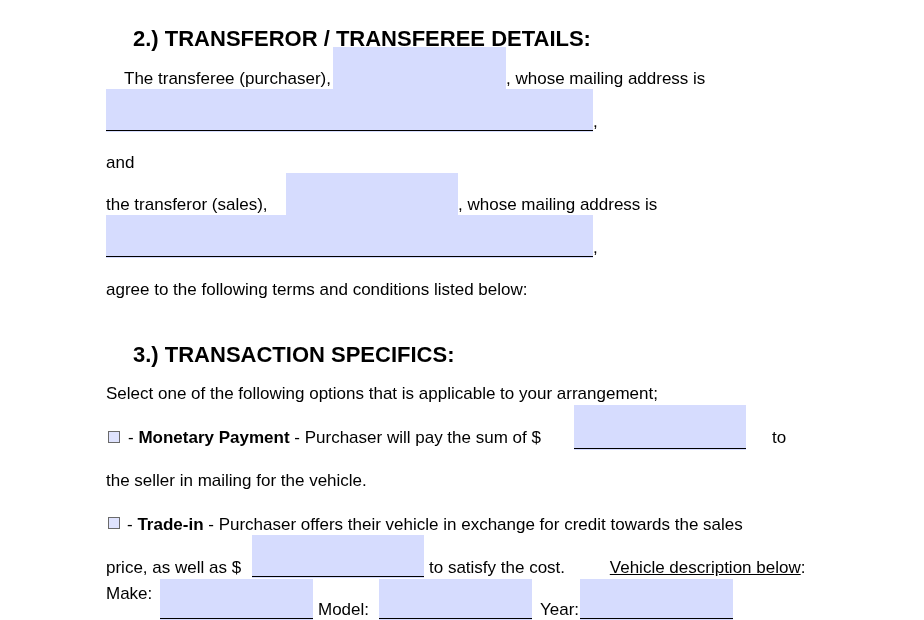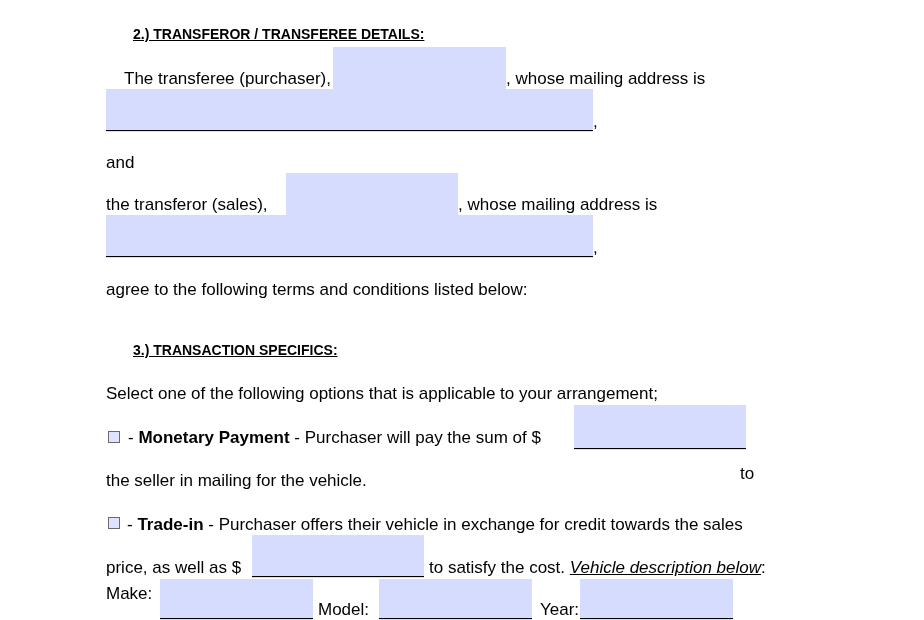--- a/index.html
+++ b/index.html
@@ -3,34 +3,34 @@
 <meta charset="utf-8">
 <style>
   html, body { margin:0; padding:0; }
   body {
     width:924px; height:620px; overflow:hidden; background:#ffffff;
     position:relative;
     font-family:"Liberation Sans", "DejaVu Sans", sans-serif;
     color:#000;
   }
   .abs { position:absolute; white-space:nowrap; }
-  .heading { font-weight:bold; font-size:14px;text-decoration:underline; }
+  .heading { font-weight:bold; font-size:22px; }
   .txt { font-size:17px; }
   .field {
     position:absolute; background:#d6dcfe;
   }
   .uline {
     position:absolute; border-bottom:1px solid #000; height:0;
   }
   .chk {
     position:absolute; width:12px; height:12px;
     background:#dfe3fe; border:1px solid #6a6a6a; box-sizing:border-box;
   }
   b { font-weight:bold; }
-  .it-u { font-style:italic; text-decoration:underline; }
+  .it-u { text-decoration:underline;margin-left:40px; }
 </style>
 </head>
 <body>
 
 <div class="abs heading" style="left:133px; top:26px;">2.) TRANSFEROR / TRANSFEREE DETAILS:</div>
 
 <div class="abs txt" style="left:124px; top:69px;">The transferee (purchaser),</div>
 <div class="field" style="left:333px; top:47px; width:173px; height:44px;"></div>
 <div class="uline" style="left:333px; top:89px; width:173px;"></div>
 <div class="abs txt" style="left:506px; top:69px;">, whose mailing address is</div>
@@ -57,21 +57,21 @@
 <div class="abs txt" style="left:106px; top:384px;">Select one of the following options that is applicable to your arrangement;</div>
 
 <div class="chk" style="left:108px; top:431px;"></div>
 <div class="abs txt" style="left:128px; top:428px;">
   <span>-</span>
   <b>Monetary Payment</b>
   <span>- Purchaser will pay the sum of $</span>
 </div>
 <div class="field" style="left:574px; top:405px; width:172px; height:45px;"></div>
 <div class="uline" style="left:574px; top:448px; width:172px;"></div>
-<div class="abs txt" style="left:740px; top:428px;margin-top:36px;">to</div>
+<div class="abs txt" style="left:772px; top:428px;">to</div>
 <div class="abs txt" style="left:106px; top:471px;">the seller in mailing for the vehicle.</div>
 
 <div class="chk" style="left:108px; top:517px;"></div>
 <div class="abs txt" style="left:127px; top:515px;">
   <span>-</span>
   <b>Trade-in</b>
   <span>- Purchaser offers their vehicle in exchange for credit towards the sales</span>
 </div>
 
 <div class="abs txt" style="left:106px; top:558px;">price, as well as $</div>

